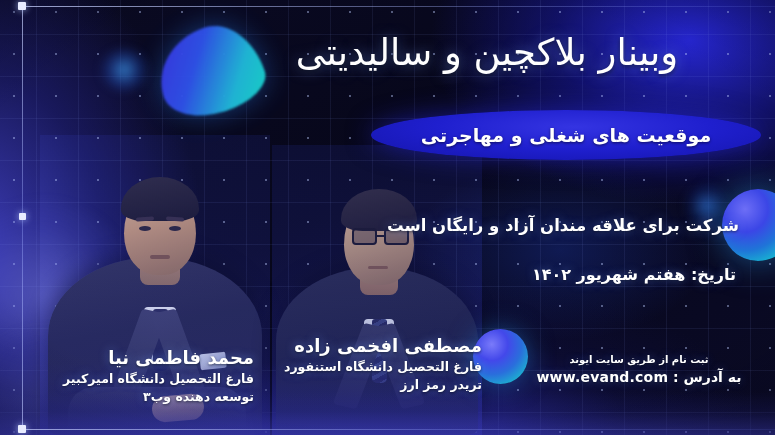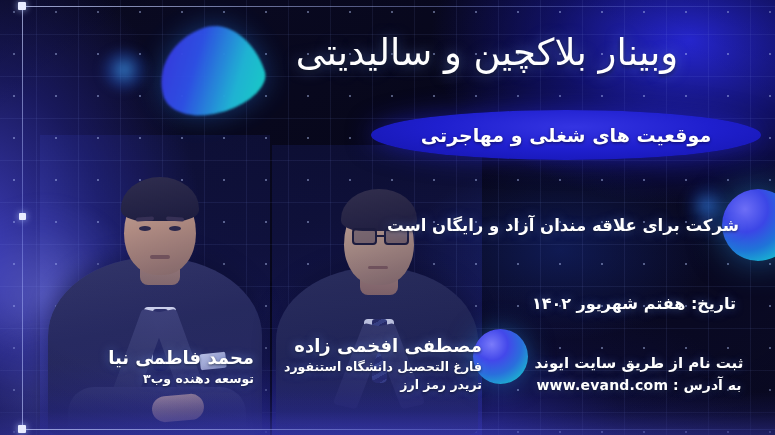--- a/index.html
+++ b/index.html
@@ -254,32 +254,32 @@
 
   #free-note{
     position:absolute; right:22px; top:176px; width:380px;
     text-align:center; color:#ffffff;
     font-size:16.5px; font-weight:bold;
     text-shadow:0 0 10px rgba(110,150,255,.5), 0 1px 3px rgba(0,0,0,.6);
     margin-top:40px;
   }
 
   #datetime{
-    position:absolute; right:16px; top:292px; width:250px;
+    position:absolute; right:16px; top:263px; width:250px;
     text-align:center; color:#ffffff; line-height:1.45;
   }
   #datetime .dt-line{ font-size:16px; font-weight:bold;
     text-shadow:0 0 9px rgba(110,150,255,.5), 0 1px 3px rgba(0,0,0,.6); }
   #datetime .dt-time{ letter-spacing:1px; }
 
   #register{
     position:absolute; right:16px; top:352px; width:240px;
     text-align:center; color:#ffffff; line-height:1.5;
   }
-  #register .rg-line{ font-size:15px; font-weight:bold;
+  #register .rg-line{ font-size:10px; font-weight:bold;
     text-shadow:0 0 8px rgba(110,150,255,.45), 0 1px 3px rgba(0,0,0,.6); }
   #register .rg-url{ font-size:14px; letter-spacing:.2px; }
 
   .speaker-card{ position:absolute; text-align:right; color:#fff; }
   .speaker-card .sp-name{
     font-size:18px; font-weight:bold; line-height:1.15;
     text-shadow:0 0 10px rgba(120,160,255,.6), 0 1px 3px rgba(0,0,0,.7);
     letter-spacing:.4px;
   }
   .speaker-card .sp-sub{
@@ -366,20 +366,21 @@
     <div class="dt-line rtl">تاریخ: هفتم شهریور ۱۴۰۲</div>
   </div>
 
   <div id="register">
     <div class="rg-line rtl">ثبت نام از طریق سایت ایوند</div>
     <div class="rg-line rg-url rtl">به آدرس : www.evand.com</div>
   </div>
 
   <div class="speaker-card" id="speaker1-card">
     <div class="sp-name rtl">محمد فاطمی نیا</div>
+    <div class="sp-sub rtl">فارغ التحصیل دانشگاه امیرکبیر</div>
     <div class="sp-sub rtl">توسعه دهنده وب۳</div>
   </div>
 
   <div class="speaker-card" id="speaker2-card">
     <div class="sp-name rtl">مصطفی افخمی زاده</div>
     <div class="sp-sub rtl">فارغ التحصیل دانشگاه استنفورد</div>
     <div class="sp-sub rtl">تریدر رمز ارز</div>
   </div>
 
 </div>

